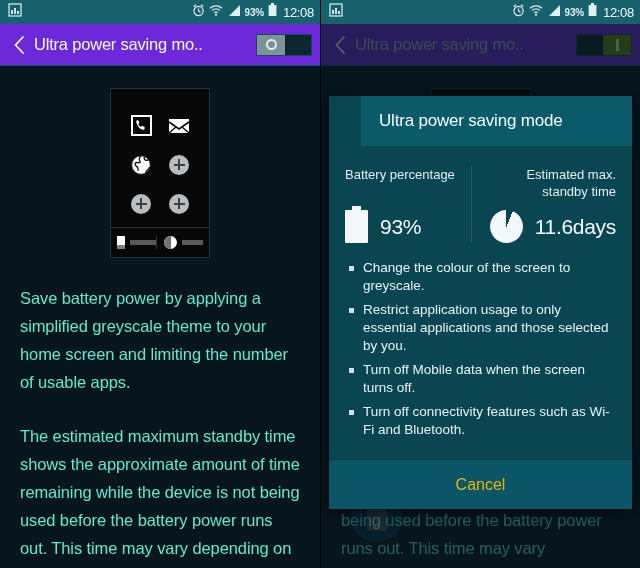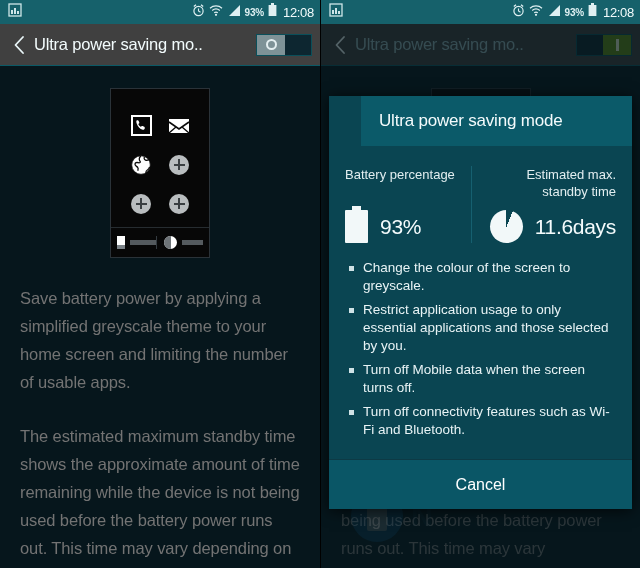--- a/index.html
+++ b/index.html
@@ -28,21 +28,21 @@
     color: #dff0f2; font-size: 10px; font-weight: bold; letter-spacing: -0.2px;
   }
   .sb-clock {
     color: #f2fbfc; font-size: 13px; letter-spacing: -0.3px; margin-left: 2px;
     font-family: "Liberation Sans", sans-serif;
   }
 
   
   .actionbar {
     position: relative; height: 42px; width: 100%;
-    background: #404040;
+    background: #6d28d9;
     display: flex; align-items: center;
     padding: 0 8px 0 10px;
     border-bottom: 1px solid #0a5a66;
   }
   .back-chevron {
     width: 18px; height: 26px; flex: 0 0 18px;
     display: flex; align-items: center; justify-content: center;
     color: #eaf7f9;
   }
   .ab-title {
@@ -104,21 +104,21 @@
   .half-circle {
     width: 13px; height: 13px; border-radius: 50%; background: #fff;
     position: relative; overflow: hidden;
   }
   .half-circle::after {
     content: ""; position: absolute; left: 0; top: 0; bottom: 0; width: 50%; background: #6e7478;
   }
 
   .desc { padding: 26px 20px 0 20px; }
   .desc p {
-    color: #737373; font-size: 16.5px; line-height: 28px; letter-spacing: -0.1px;
+    color: #5eead4; font-size: 16.5px; line-height: 28px; letter-spacing: -0.1px;
   }
   .desc p + p { margin-top: 26px; }
 
   
   .panel.right .statusbar,
   .panel.right .actionbar,
   .panel.right .content { filter: none; }
   .dimmed { opacity: 0.34; }
   .actionbar.dim-text .ab-title { color: #8fb2b8; }
   .watermark {
@@ -167,21 +167,21 @@
   }
   .dlg-bullets li::before {
     content: ""; position: absolute; left: 2px; top: 7px;
     width: 5px; height: 5px; background: #cfe2e6;
   }
   .dlg-actions {
     display: flex; border-top: 1px solid #0d3a45; background: #0a5666; height: 50px;
   }
   .dlg-btn {
     flex: 1; display: flex; align-items: center; justify-content: center;
-    color: #ffffff; font-size: 16px; background: transparent; border: none;
+    color: #eab308; font-size: 16px; background: transparent; border: none;
     font-family: "Liberation Sans", sans-serif; cursor: pointer;
   }
   .dlg-btn + .dlg-btn { border-left: 1px solid #2b7c8c; }
 </style>
 </head>
 <body>
 
 <div class="stage">
 
   <div class="panel left">

